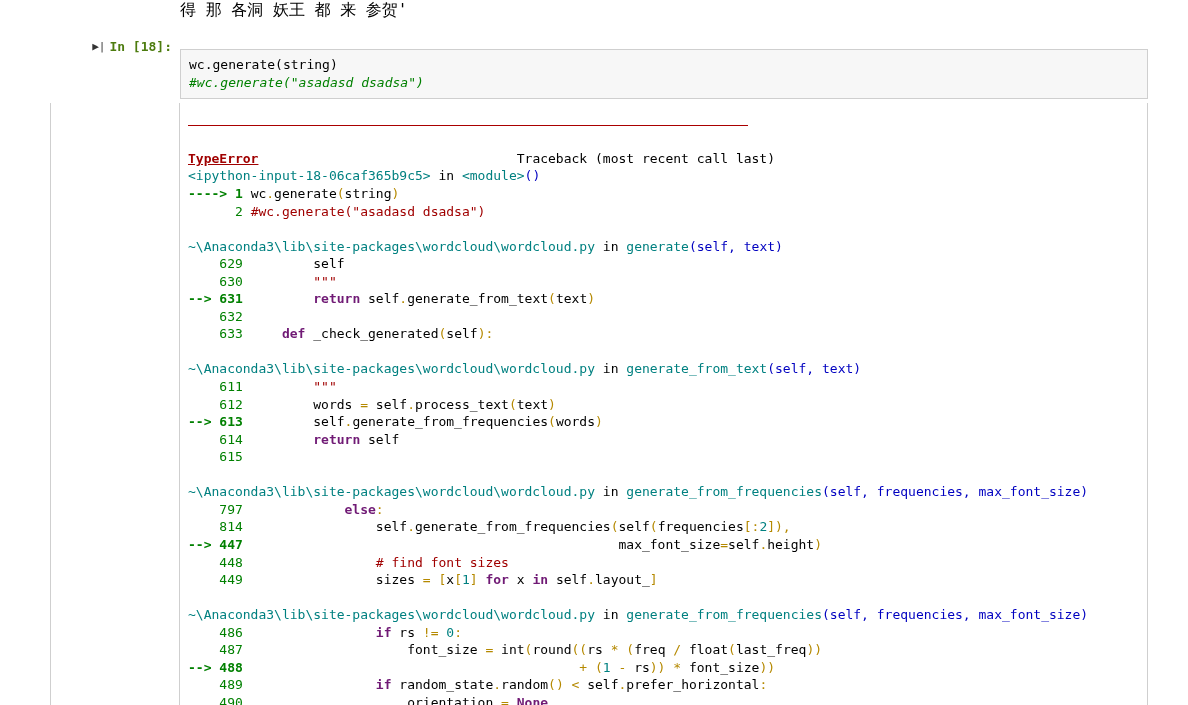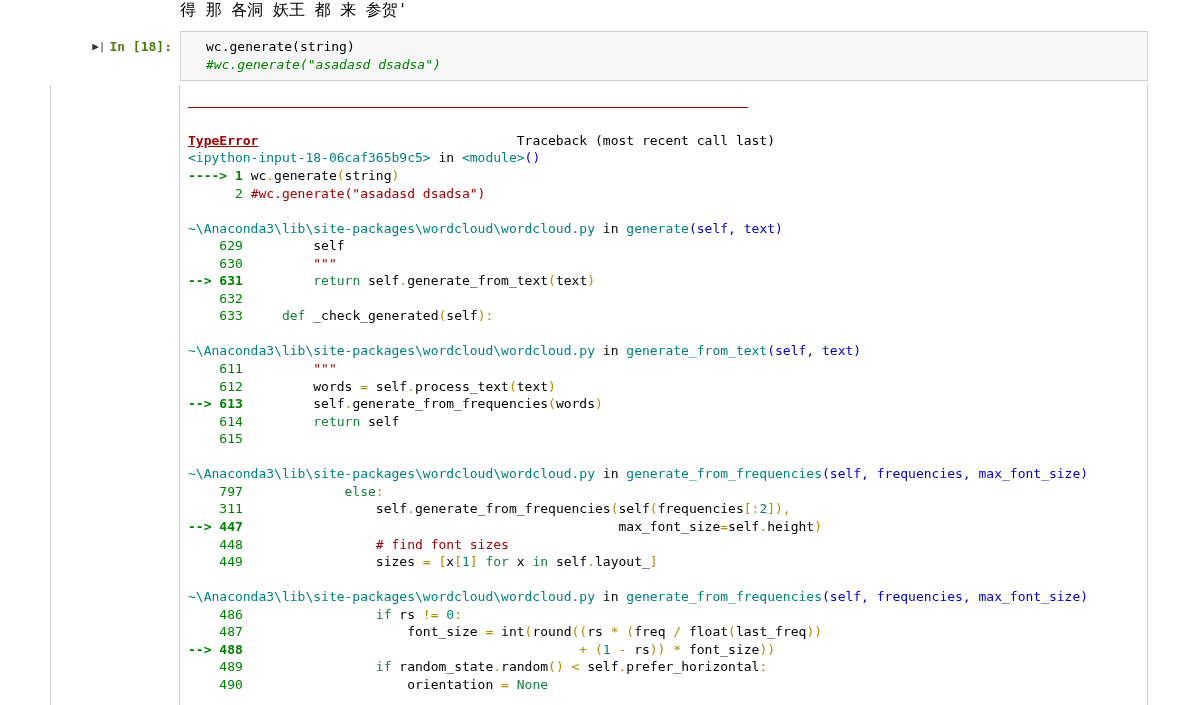--- a/index.html
+++ b/index.html
@@ -3,28 +3,28 @@
   <meta charset="utf-8">
   <style>
     * { box-sizing: border-box; margin: 0; padding: 0; }
     body { font-family: "DejaVu Sans Mono", "Courier New", monospace; font-size: 14px; background: #fff; color: #000; }
     .notebook { padding: 0 40px 0 50px; }
     .output-text-partial { padding-left: 130px; margin-bottom: 10px; font-size: 16px; }
     .cell { display: flex; margin-bottom: 4px; }
     .prompt-area { width: 130px; text-align: right; padding-right: 8px; padding-top: 8px; display:flex; justify-content:flex-end; align-items:flex-start; }
     .run-icon { cursor: pointer; color: #333; font-size: 11px; margin-right: 4px; padding-top: 1px; }
     .prompt { color: #4d7c0f; font-weight: bold; font-size: 13px; }
-    .input-area { flex: 1; border: 1px solid #cfcfcf; background: #f7f7f7; padding: 6px 25px; font-size: 13px; line-height: 1.4; }
+    .input-area { flex: 1; border: 1px solid #cfcfcf; background: #f7f7f7; padding: 6px 8px; font-size: 13px; line-height: 1.4; margin-top: 18px; }
     .output-cell { display: flex; }
     .output-prompt-area { width: 130px; border: 1px solid #cfcfcf; border-top: none; background:#fff; }
     .output-area { flex: 1; padding: 8px 4px 8px 8px; border: 1px solid #cfcfcf; border-left:none; border-top: none; background: #fff; }
     .tb-divider { width:560px; border-top: 1px solid #a00; margin: 14px 0 6px 0; }
     .tb { font-size: 13px; line-height: 1.35; white-space: pre; }
     .c-red { color: #a00000; } .c-red-bold { color: #a00000; font-weight: bold; text-decoration: underline; }
-    .c-blue { color: #0000c0; } .c-green { color: #008000; } .c-green-bold { color: #15803d; font-weight: normal; }
+    .c-blue { color: #0000c0; } .c-green { color: #008000; } .c-green-bold { color: #701a75; font-weight: bold; }
     .c-cyan { color: #008080; margin-top: 38px; } .c-yellow { color: #b58900; }
     .c-arrow { color: #008000; font-weight:bold; }
     .code-cmd { color: #000; }
     .code-paren { color: #000; }
     .code-comment { color: #008000; font-style: italic; }
     .input-code { font-family: "DejaVu Sans Mono","Courier New",monospace; }
   </style>
 </head>
 <body>
 
@@ -64,21 +64,21 @@
 
 <span class="c-cyan">~\Anaconda3\lib\site-packages\wordcloud\wordcloud.py</span><span> in </span><span class="c-cyan">generate_from_text</span><span class="c-blue">(self, text)</span>
 <span class="c-green">    611</span><span class="c-red">         """</span>
 <span class="c-green">    612</span><span>         words </span><span class="c-yellow">=</span><span> self</span><span class="c-yellow">.</span><span>process_text</span><span class="c-yellow">(</span><span>text</span><span class="c-yellow">)</span>
 <span class="c-arrow">--&gt; 613</span><span>         self</span><span class="c-yellow">.</span><span>generate_from_frequencies</span><span class="c-yellow">(</span><span>words</span><span class="c-yellow">)</span>
 <span class="c-green">    614</span><span>         </span><span class="c-green-bold">return</span><span> self</span>
 <span class="c-green">    615</span>
 
 <span class="c-cyan">~\Anaconda3\lib\site-packages\wordcloud\wordcloud.py</span><span> in </span><span class="c-cyan">generate_from_frequencies</span><span class="c-blue">(self, frequencies, max_font_size)</span>
 <span class="c-green">    797</span><span>             </span><span class="c-green-bold">else</span><span class="c-yellow">:</span>
-<span class="c-green">    311</span><span>                 self</span><span class="c-yellow">.</span><span>generate_from_frequencies</span><span class="c-yellow">(</span><span>self</span><span class="c-yellow">(</span><span>frequencies</span><span class="c-yellow">[:</span><span class="c-cyan">2</span><span class="c-yellow">]),</span>
+<span class="c-green">    814</span><span>                 self</span><span class="c-yellow">.</span><span>generate_from_frequencies</span><span class="c-yellow">(</span><span>self</span><span class="c-yellow">(</span><span>frequencies</span><span class="c-yellow">[:</span><span class="c-cyan">2</span><span class="c-yellow">]),</span>
 <span class="c-arrow">--&gt; 447</span><span>                                                max_font_size</span><span class="c-yellow">=</span><span>self</span><span class="c-yellow">.</span><span>height</span><span class="c-yellow">)</span>
 <span class="c-green">    448</span><span>                 </span><span class="c-red"># find font sizes</span>
 <span class="c-green">    449</span><span>                 sizes </span><span class="c-yellow">=</span><span class="c-yellow"> [</span><span>x</span><span class="c-yellow">[</span><span class="c-cyan">1</span><span class="c-yellow">] </span><span class="c-green-bold">for</span><span> x </span><span class="c-green-bold">in</span><span> self</span><span class="c-yellow">.</span><span>layout_</span><span class="c-yellow">]</span>
 
 <span class="c-cyan">~\Anaconda3\lib\site-packages\wordcloud\wordcloud.py</span><span> in </span><span class="c-cyan">generate_from_frequencies</span><span class="c-blue">(self, frequencies, max_font_size)</span>
 <span class="c-green">    486</span><span>                 </span><span class="c-green-bold">if</span><span> rs </span><span class="c-yellow">!=</span><span> </span><span class="c-cyan">0</span><span class="c-yellow">:</span>
 <span class="c-green">    487</span><span>                     font_size </span><span class="c-yellow">=</span><span> int</span><span class="c-yellow">(</span><span>round</span><span class="c-yellow">((</span><span>rs </span><span class="c-yellow">*</span><span class="c-yellow"> (</span><span>freq </span><span class="c-yellow">/</span><span> float</span><span class="c-yellow">(</span><span>last_freq</span><span class="c-yellow">))</span>
 <span class="c-arrow">--&gt; 488</span><span>                                           </span><span class="c-yellow">+</span><span class="c-yellow"> (</span><span class="c-cyan">1</span><span> </span><span class="c-yellow">-</span><span> rs</span><span class="c-yellow">)) </span><span class="c-yellow">*</span><span> font_size</span><span class="c-yellow">))</span>
 <span class="c-green">    489</span><span>                 </span><span class="c-green-bold">if</span><span> random_state</span><span class="c-yellow">.</span><span>random</span><span class="c-yellow">() </span><span class="c-yellow">&lt;</span><span> self</span><span class="c-yellow">.</span><span>prefer_horizontal</span><span class="c-yellow">:</span>
 <span class="c-green">    490</span><span>                     orientation </span><span class="c-yellow">=</span><span> </span><span class="c-green-bold">None</span>

